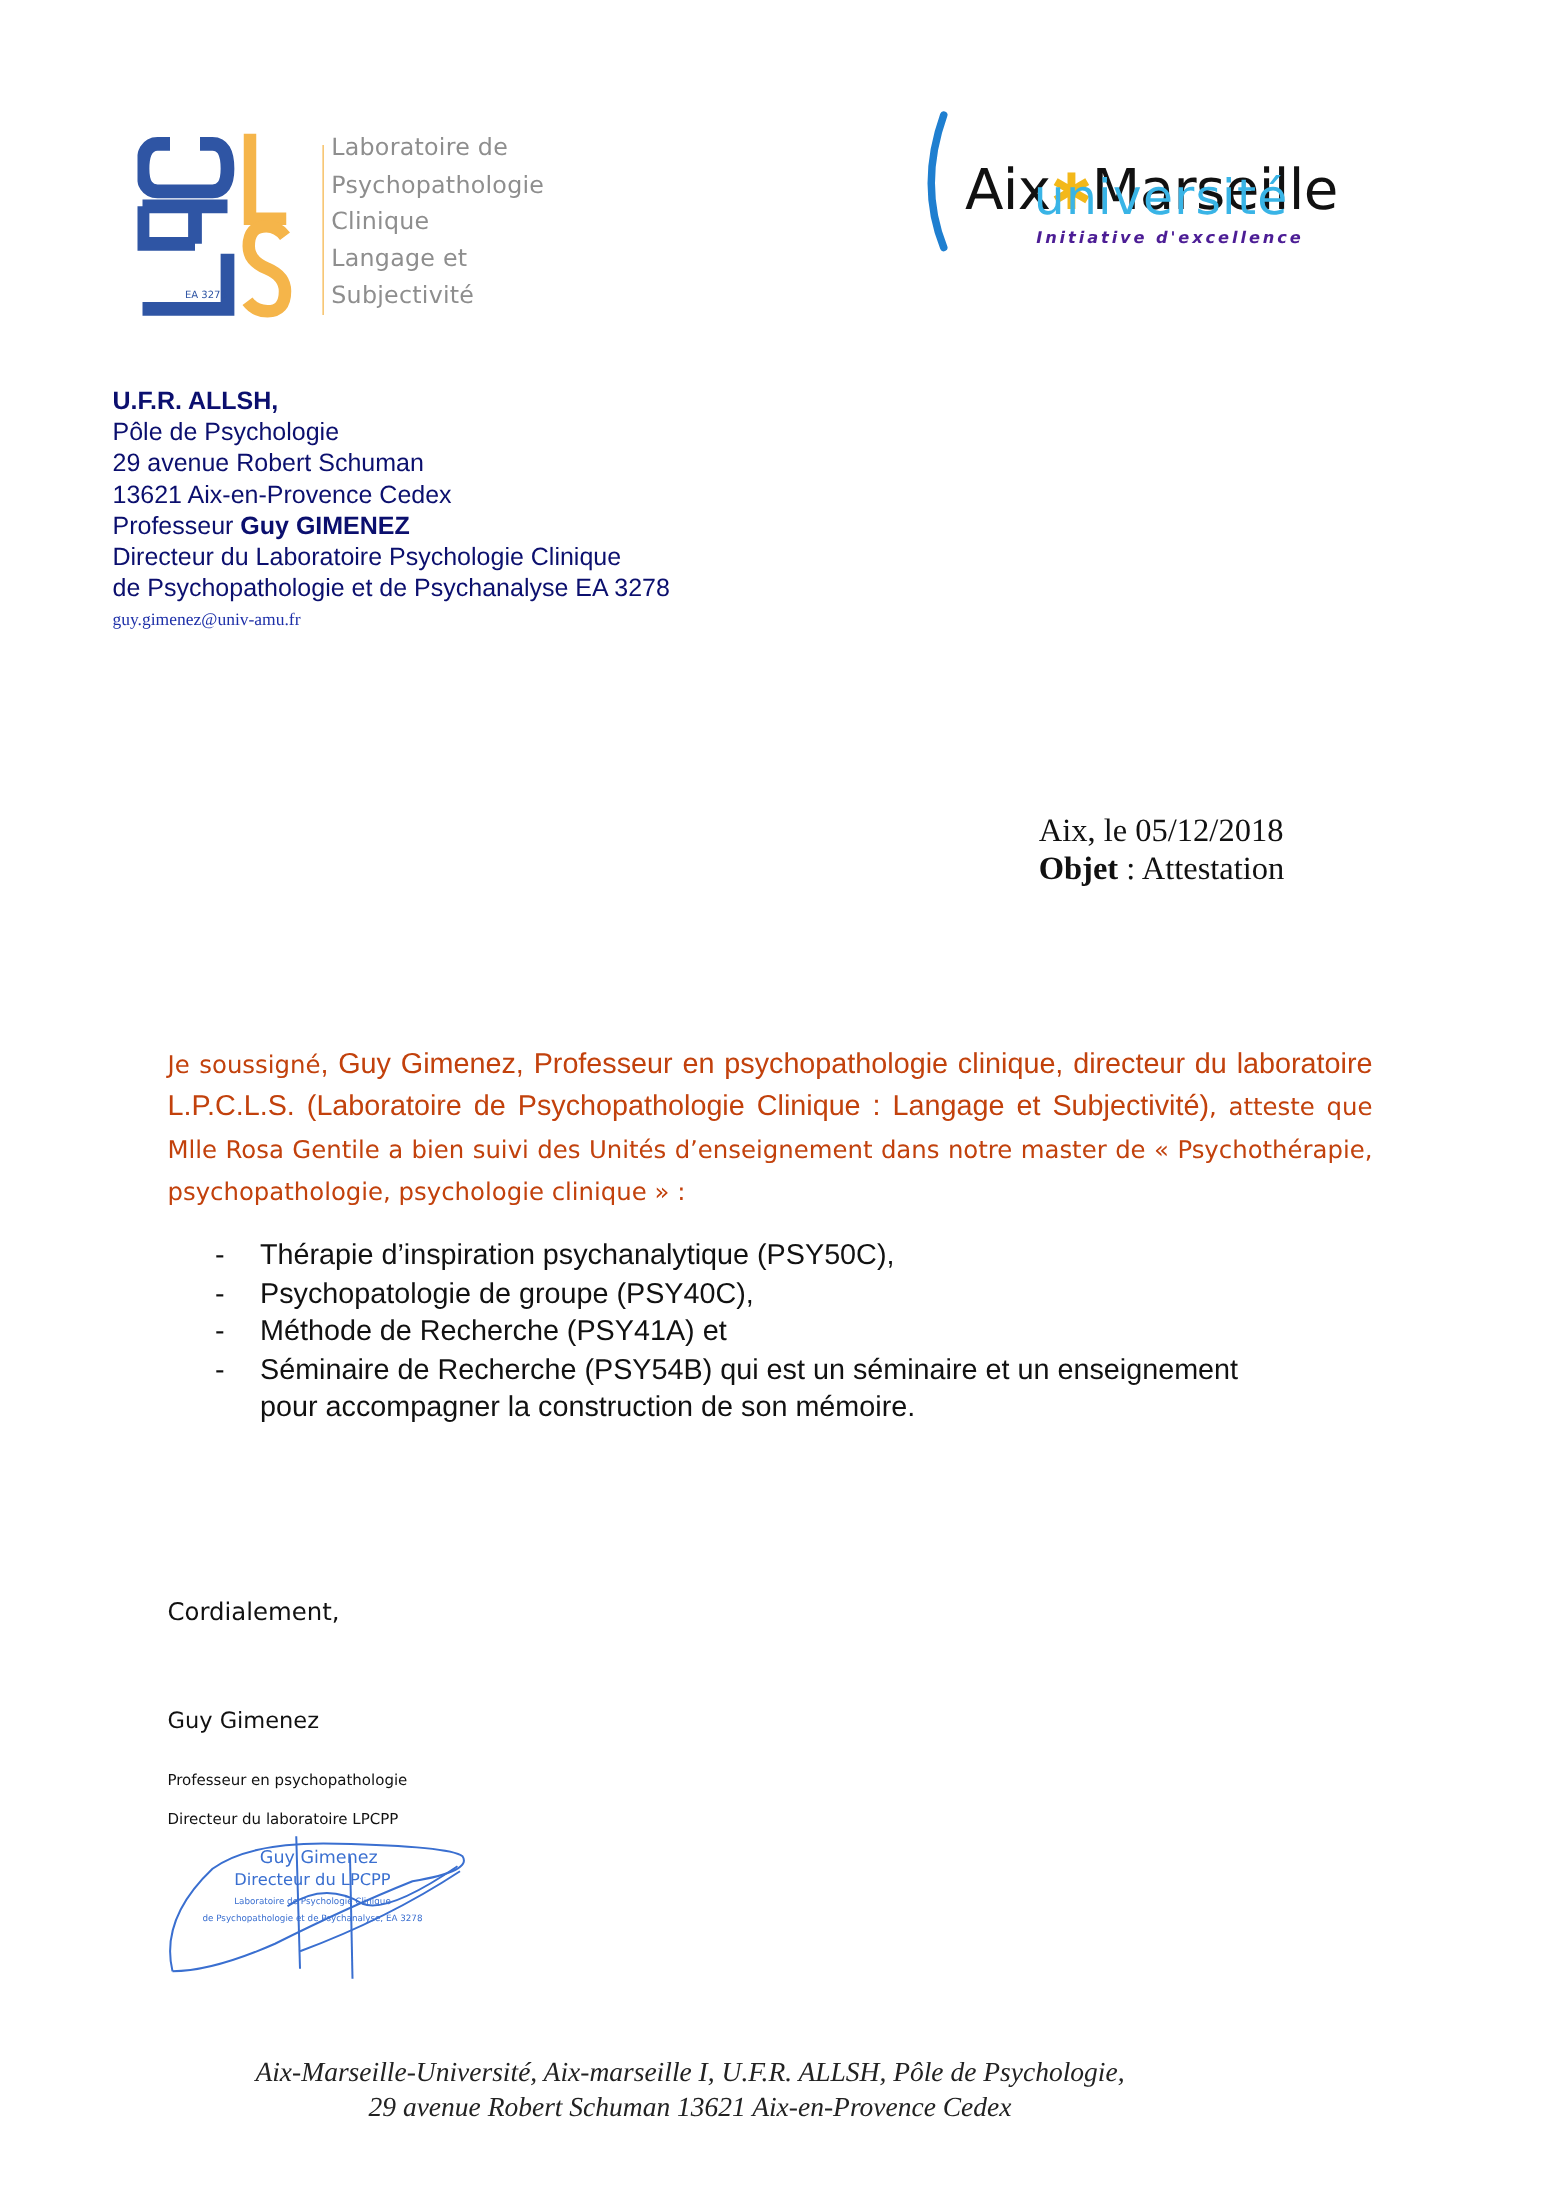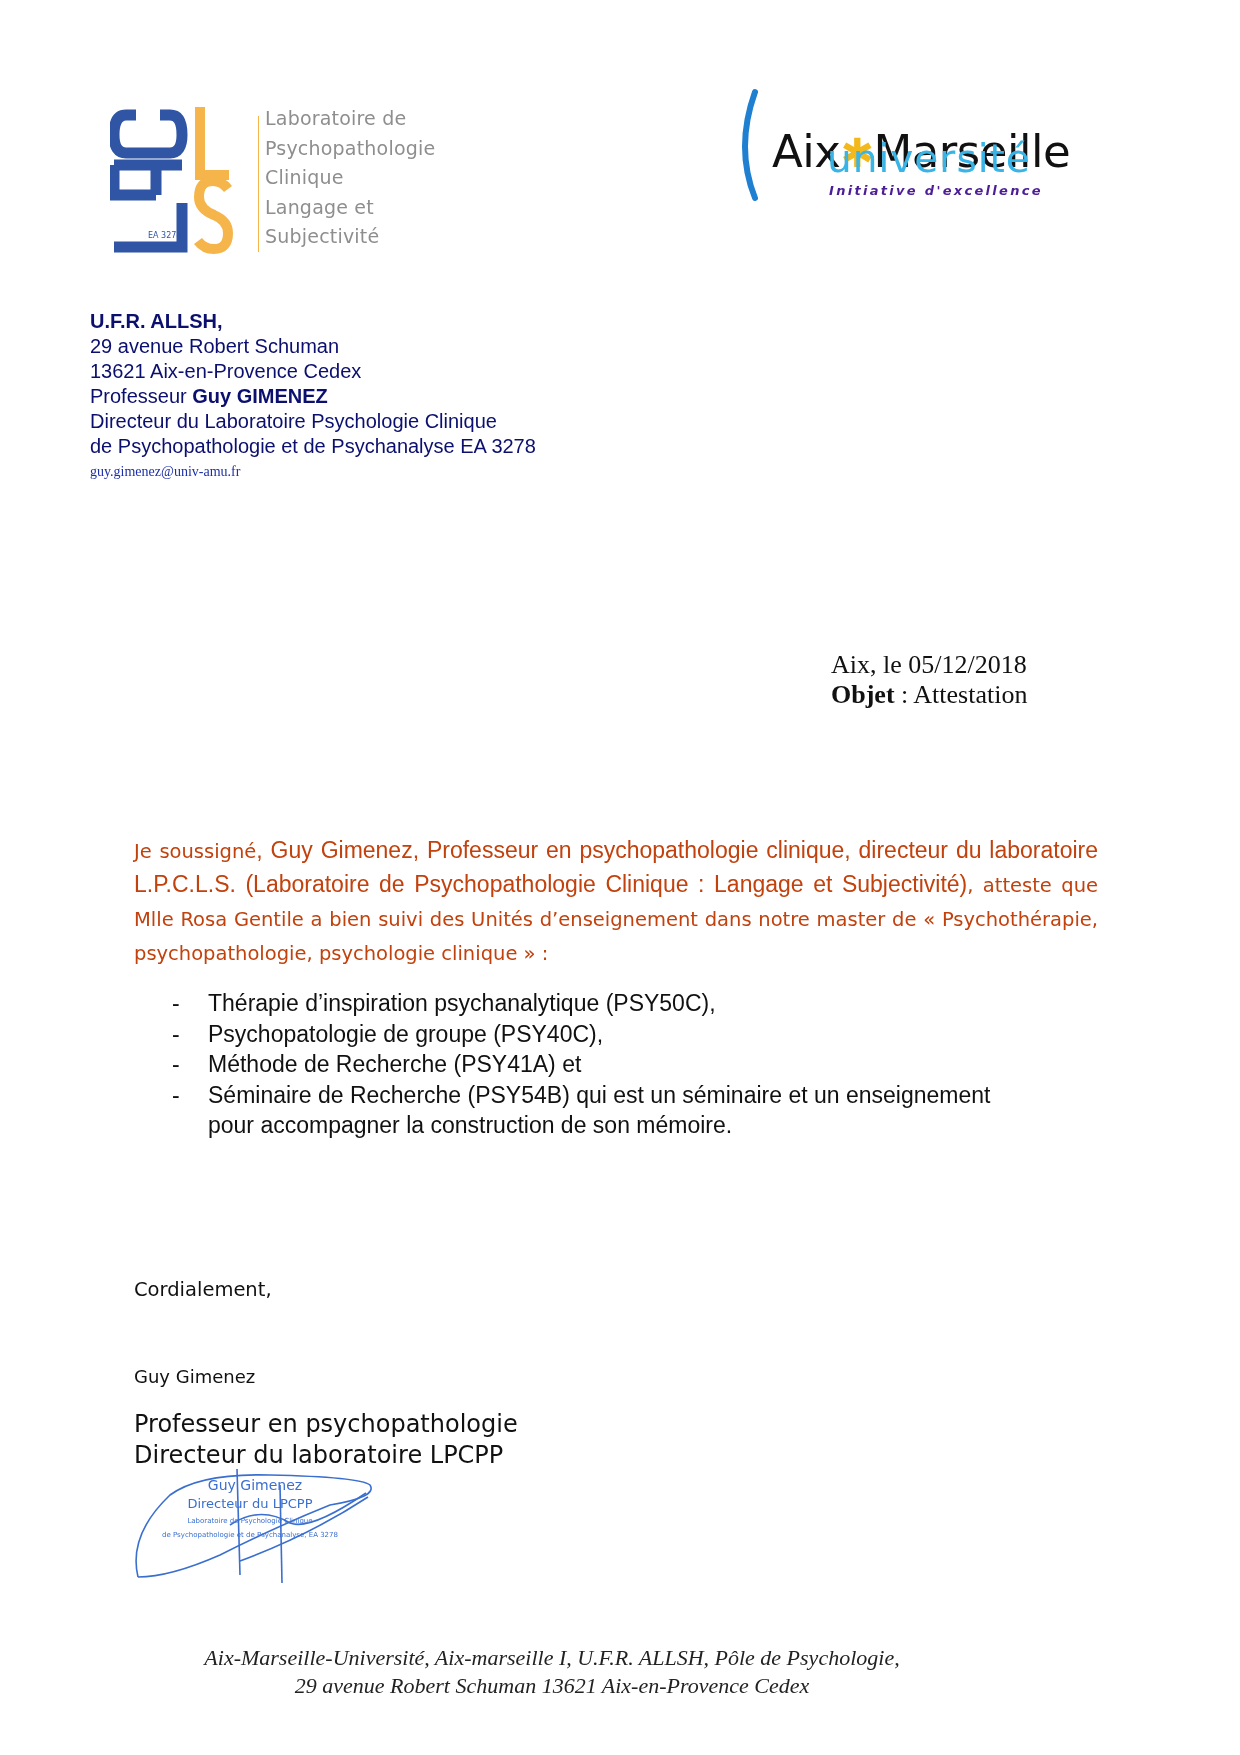--- a/index.html
+++ b/index.html
@@ -31,21 +31,21 @@
   #body-text .calibri { font-family: "DejaVu Sans", sans-serif; font-size: 19.5px; }
   #ue-list { left: 172px; top: 988px; font-family: "Liberation Sans", sans-serif; font-size: 23px; line-height: 30.5px; color: #111; }
   .ue-row { display: flex; }
   .ue-dash { width: 36px; }
   .ue-cont { padding-left: 36px; }
 
   
   .closing { font-family: "DejaVu Sans", sans-serif; color: #111; margin-top: 13px; }
   #cordialement { left: 134px; top: 1265px; font-size: 19.5px; }
   #signer-name { left: 134px; top: 1353px; font-size: 18px; }
-  #signer-title { left: 134px; top: 1396px; font-size: 24px; line-height: 31px; }
+  #signer-title { left: 134px; top: 1396px; font-size: 12px; line-height: 31px; }
 
   #stamp { left: 130px; top: 1465px; width: 260px; height: 120px; }
 
   
   #footer { left: 0; top: 1644px; width: 1104px; text-align: center; font-family: "Liberation Serif", serif; font-style: italic; font-size: 22px; line-height: 28px; color: #222; }
 </style>
 </head>
 <body>
 
 <svg id="lpcls-logo" class="abs" viewBox="0 0 330 150">
@@ -79,20 +79,21 @@
   <path d="M 20 4 Q 0 60 20 110" fill="none" stroke="#1f7fd0" stroke-width="6" stroke-linecap="round"></path>
 </svg>
 <div id="amu-title" class="abs">
   <span>Aix</span><span class="star">✱</span><span>Marseille</span>
 </div>
 <div id="amu-sub" class="abs">université</div>
 <div id="amu-tag" class="abs">Initiative d'excellence</div>
 
 <div id="sender" class="abs">
   <div class="bold">U.F.R. ALLSH,</div>
+  <div>Pôle de Psychologie</div>
   <div>29 avenue Robert Schuman</div>
   <div>13621 Aix-en-Provence Cedex</div>
   <div><span>Professeur </span><span class="bold">Guy GIMENEZ</span></div>
   <div>Directeur du Laboratoire Psychologie Clinique</div>
   <div>de Psychopathologie et de Psychanalyse EA 3278</div>
   <div class="email">guy.gimenez@univ-amu.fr</div>
 </div>
 
 <div id="dateblock" class="abs">
   <div>Aix, le 05/12/2018</div>

